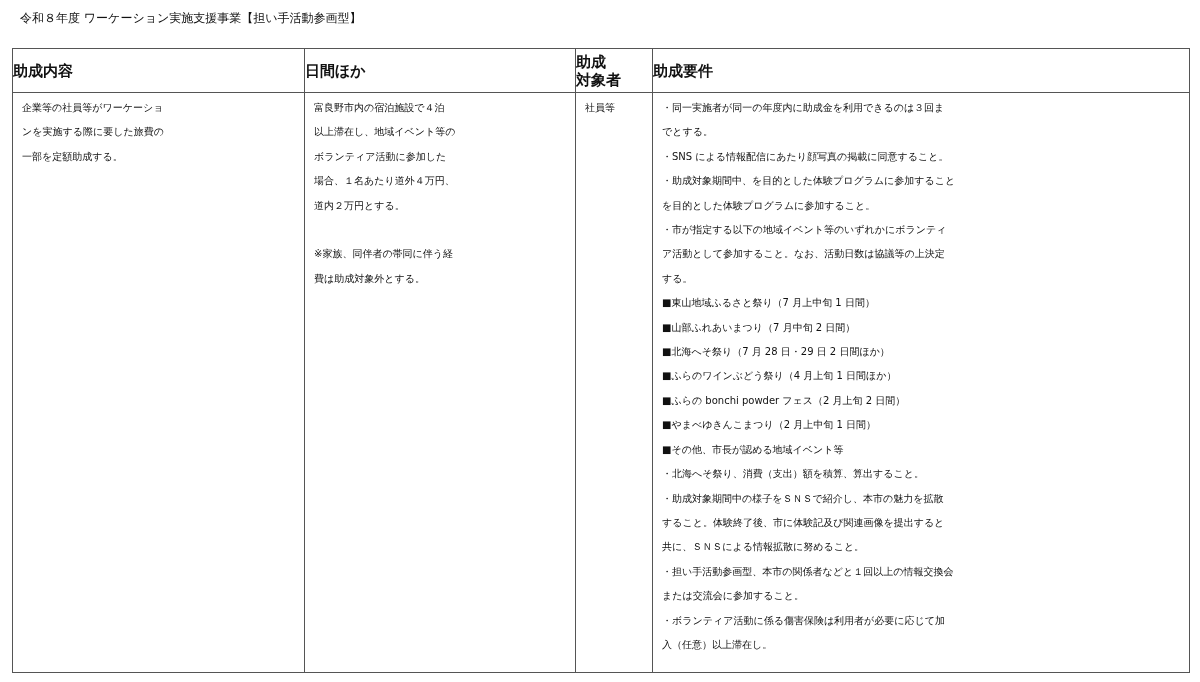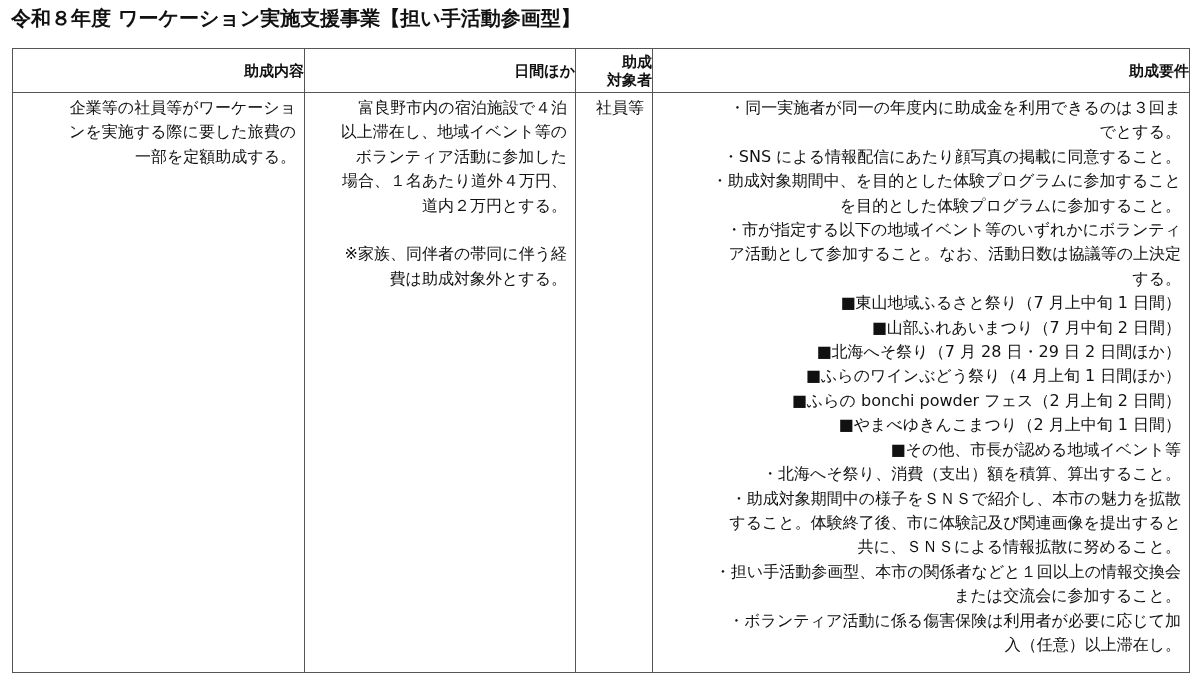--- a/index.html
+++ b/index.html
@@ -2,40 +2,40 @@
 <html><head>
   <meta charset="utf-8">
   <style>
     html, body { margin: 0; padding: 0; background: #ffffff; }
     body {
       width: 1200px; height: 682px; position: relative; overflow: hidden;
       font-family: "DejaVu Sans", "Liberation Sans", sans-serif;
       color: #111111;
     }
     .doc-title {
-      position: absolute; left: 11px; top: 5px;
-      font-size: 20px; font-weight: bold; letter-spacing: 0px;
+      position: absolute; left: 20px; top: 5px;
+      font-size: 12px; font-weight: normal; letter-spacing: 0px;
       line-height: 26px; white-space: nowrap;
     }
     table.grant-table {
       position: absolute; left: 12px; top: 48px;
       width: 1177px; height: 625px;
       border-collapse: collapse; table-layout: fixed;
       border: 1.5px solid #666666;
     }
     table.grant-table th, table.grant-table td {
       border: 1px solid #555555;
     }
     table.grant-table th {
-      font-size: 15px; font-weight: bold; text-align: right;
+      font-size: 15px; font-weight: bold; text-align: left;
       vertical-align: middle; height: 43px; padding: 0; line-height: 18px;
     }
     table.grant-table td {
-      font-size: 16px; line-height: 24.4px; vertical-align: top;
-      padding: 3px 8px 0 9px; text-align: right;
+      font-size: 10px; line-height: 24.4px; vertical-align: top;
+      padding: 3px 8px 0 9px; text-align: left;
     }
     td.col-target { padding-left: 7px; padding-right: 2px; }
     td.col-req { padding-left: 5px; padding-right: 4px; }
     .line { display: block; white-space: nowrap; }
     .gap { display: block; height: 24.4px; }
   </style>
 </head>
 <body>
 
 <div class="doc-title">令和８年度 ワーケーション実施支援事業【担い手活動参画型】</div>

